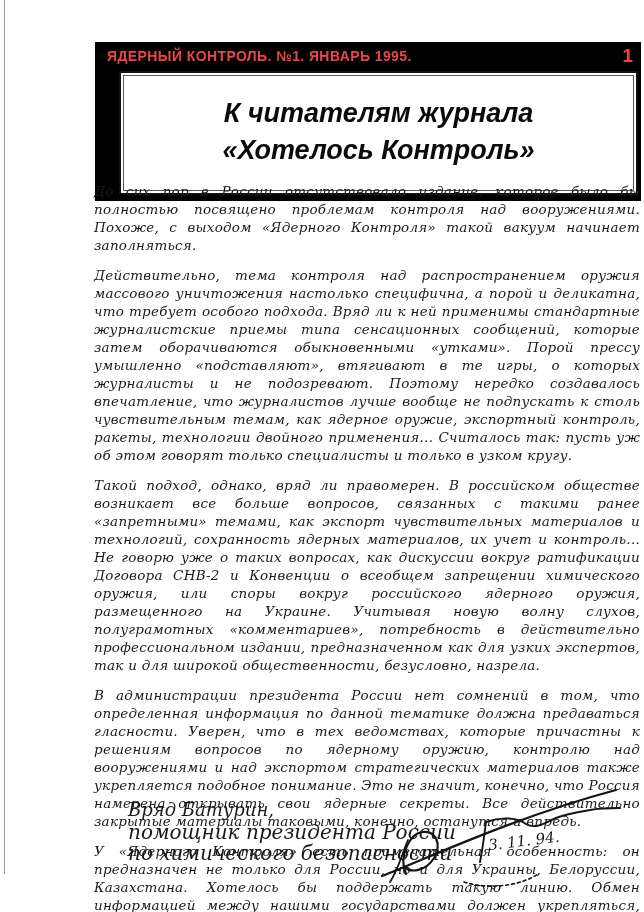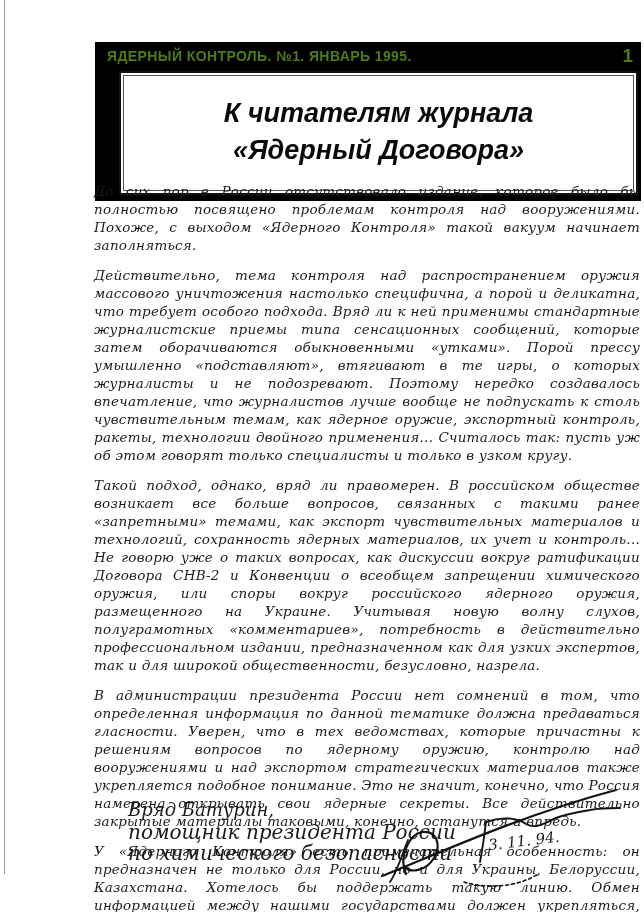--- a/index.html
+++ b/index.html
@@ -35,21 +35,21 @@
     padding-bottom: 6px;
   }
   .masthead-bar {
     display: flex;
     align-items: center;
     justify-content: space-between;
     height: 27px;
     padding: 0 8px 0 12px;
     font-family: "Liberation Sans", sans-serif;
     font-weight: bold;
-    color: #4d7c0f;
+    color: #ef4444;
   }
   .masthead-journal {
     font-size: 14px;
     letter-spacing: 0.4px;
   }
   .masthead-page {
     font-size: 19px;
   }
   .title-box {
     margin: 2px 3px 0 24px;
@@ -122,21 +122,21 @@
 
   <div class="scan-edge"></div>
 
   <div class="masthead">
     <div class="masthead-bar">
       <span class="masthead-journal">ЯДЕРНЫЙ КОНТРОЛЬ. №1. ЯНВАРЬ 1995.</span>
       <span class="masthead-page">1</span>
     </div>
     <div class="title-box">
       <div class="title-line">К читателям журнала</div>
-      <div class="title-line">«Ядерный Договора»</div>
+      <div class="title-line">«Хотелось Контроль»</div>
     </div>
   </div>
 
   <div class="letter">
     <p>До сих пор в России отсутствовало издание, которое было бы полностью посвящено проблемам контроля над вооружениями. Похоже, с выходом «Ядерного Контроля» такой вакуум начинает заполняться.</p>
     <p>Действительно, тема контроля над распространением оружия массового уничтожения настолько специфична, а порой и деликатна, что требует особого подхода. Вряд ли к ней применимы стандартные журналистские приемы типа сенсационных сообщений, которые затем оборачиваются обыкновенными «утками». Порой прессу умышленно «подставляют», втягивают в те игры, о которых журналисты и не подозревают. Поэтому нередко создавалось впечатление, что журналистов лучше вообще не подпускать к столь чувствительным темам, как ядерное оружие, экспортный контроль, ракеты, технологии двойного применения... Считалось так: пусть уж об этом говорят только специалисты и только в узком кругу.</p>
     <p>Такой подход, однако, вряд ли правомерен. В российском обществе возникает все больше вопросов, связанных с такими ранее «запретными» темами, как экспорт чувствительных материалов и технологий, сохранность ядерных материалов, их учет и контроль... Не говорю уже о таких вопросах, как дискуссии вокруг ратификации Договора СНВ-2 и Конвенции о всеобщем запрещении химического оружия, или споры вокруг российского ядерного оружия, размещенного на Украине. Учитывая новую волну слухов, полуграмотных «комментариев», потребность в действительно профессиональном издании, предназначенном как для узких экспертов, так и для широкой общественности, безусловно, назрела.</p>
     <p>В администрации президента России нет сомнений в том, что определенная информация по данной тематике должна предаваться гласности. Уверен, что в тех ведомствах, которые причастны к решениям вопросов по ядерному оружию, контролю над вооружениями и над экспортом стратегических материалов также укрепляется подобное понимание. Это не значит, конечно, что Россия намерена открывать свои ядерные секреты. Все действительно закрытые материалы таковыми, конечно, останутся и впредь.</p>
     <p>У «Ядерного Контроля» есть примечательная особенность: он предназначен не только для России, но и для Украины, Белоруссии, Казахстана. Хотелось бы поддержать такую линию. Обмен информацией между нашими государствами должен укрепляться, становиться естественной потребностью сторон.</p>
 

